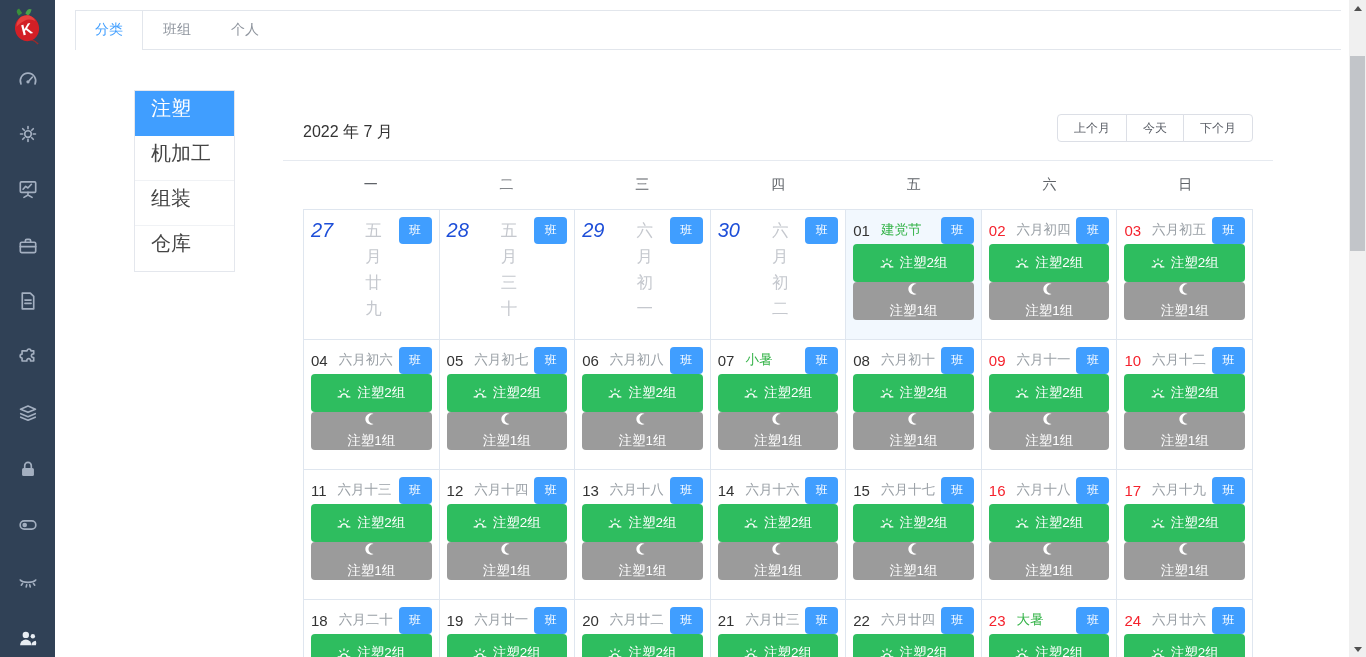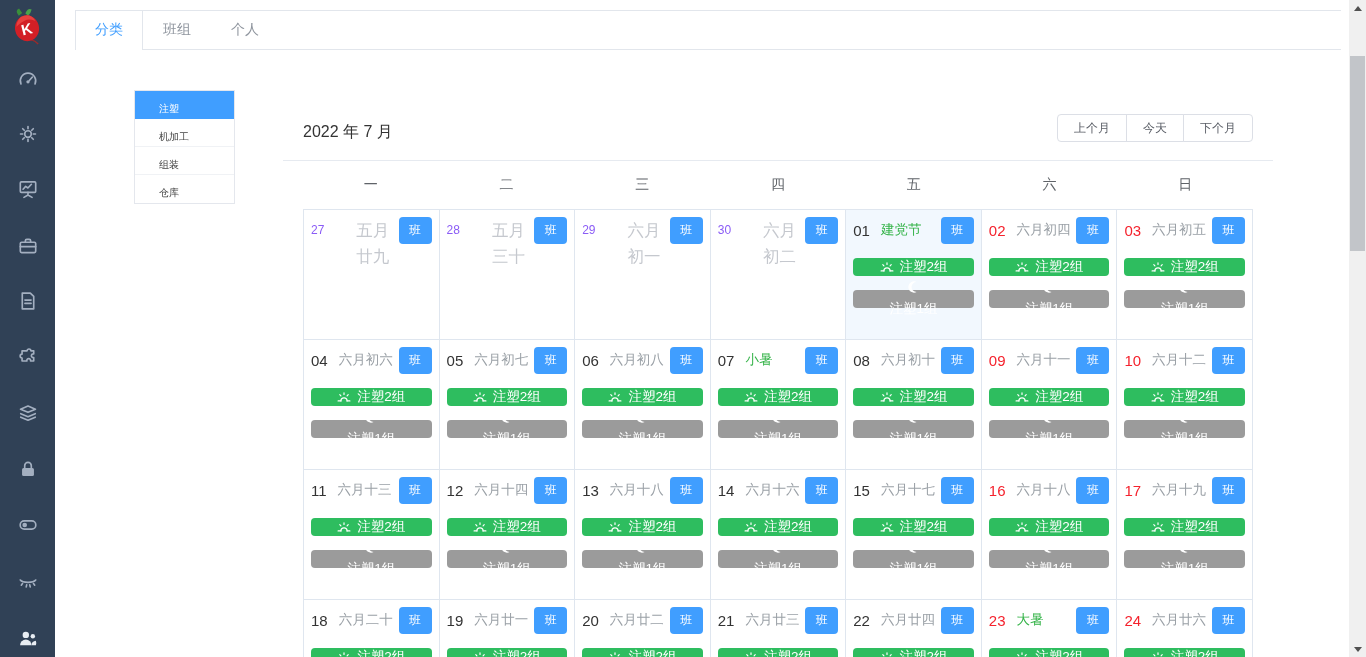--- a/index.html
+++ b/index.html
@@ -22,49 +22,49 @@
 
   
   .tabbar{position:absolute;left:75px;top:10px;width:1266px;height:40px;display:flex;align-items:stretch;
     border-top:1px solid #e2e6ec;border-bottom:1px solid #e2e6ec;background:#fff;}
   .tab{width:68px;display:flex;align-items:center;justify-content:center;font-size:14px;color:#8f959e;cursor:pointer;}
   .tab.active{color:#409eff;background:#fff;border-left:1px solid #e2e6ec;border-right:1px solid #e2e6ec;position:relative;}
   .tab.active::after{content:"";position:absolute;left:0;right:0;bottom:-1px;height:1px;background:#fff;}
 
   
   .menu-panel{position:absolute;left:134px;top:90px;width:101px;background:#fff;border:1px solid #e4e7ed;}
-  .menu-item{height:28px;line-height:35px;padding-left:24px;font-size:10px;color:#454545;cursor:pointer;border-bottom:1px solid #f0f2f5;}
+  .menu-item{height:45px;line-height:35px;padding-left:16px;font-size:20px;color:#454545;cursor:pointer;border-bottom:1px solid #f0f2f5;}
   .menu-item:last-child{border-bottom:none;}
   .menu-item.selected{background:#409eff;color:#fff;border-bottom-color:#409eff;}
 
   
   .calendar{position:absolute;left:283px;top:100px;width:990px;}
   .cal-header{position:relative;height:61px;border-bottom:1px solid #e6eaf0;}
   .cal-title{position:absolute;left:20px;top:22px;font-size:16px;color:#333;}
   .btn-group{position:absolute;right:20px;top:14px;display:flex;}
   .nav-btn{height:28px;padding:12px 16px;background:#fff;border:1px solid #dcdfe6;color:#5a5e66;font-size:12px;
     display:flex;align-items:center;cursor:pointer;margin-left:-1px;font-family:inherit;}
   .nav-btn:first-child{border-radius:4px 0 0 4px;margin-left:0;}
   .nav-btn:last-child{border-radius:0 4px 4px 0;}
   .cal-week{margin:0 20px;display:grid;grid-template-columns:repeat(7,1fr);height:48px;align-items:center;
     text-align:center;color:#5f6368;font-size:14px;}
   .cal-grid{margin:0 20px;display:grid;grid-template-columns:repeat(7,1fr);
     border-top:1px solid #dfe6ef;border-left:1px solid #dfe6ef;}
   .cell{height:130px;border-right:1px solid #dfe6ef;border-bottom:1px solid #dfe6ef;padding:7px;cursor:pointer;background:#fff;}
   .cell.selected{background:#f2f8fe;}
   .day-head{display:flex;align-items:flex-start;min-height:27px;}
   .dnum{font-size:15px;font-weight:500;color:#333;line-height:27px;flex:none;}
-  .dnum.muted{color:#8b5cf6;font-size:12px;}
+  .dnum.muted{color:#1d4ed8;font-size:20px;font-style:italic;}
   .dnum.red{color:#f5222d;}
   .lunar{flex:1;margin-left:11px;margin-right:5px;font-size:13.5px;color:#9aa0a6;line-height:25px;word-break:break-all;}
   .lunar.muted{color:#c5c8ce;font-size:16.5px;line-height:26px;margin-left:32px;}
   .lunar.green{color:#34b348;}
   .badge{flex:none;margin-left:auto;width:33px;height:27px;border-radius:4px;background:#409eff;color:#fff;
     font-size:12px;display:flex;align-items:center;justify-content:center;cursor:pointer;}
-  .event{margin-top:14px;height:18px;border-radius:4px;color:#fff;font-size:13.5px;
+  .event{height:38px;border-radius:4px;color:#fff;font-size:13.5px;
     display:flex;align-items:center;justify-content:center;gap:6px;cursor:pointer;}
   .event.day{background:#2ebd5f;}
   .event.night{background:#9b9b9b;flex-direction:column;}
   .ev-icon{width:14px;height:14px;display:block;}
 </style>
 </head>
 <body>
 
 <div class="sidebar">
   <div class="logo">

